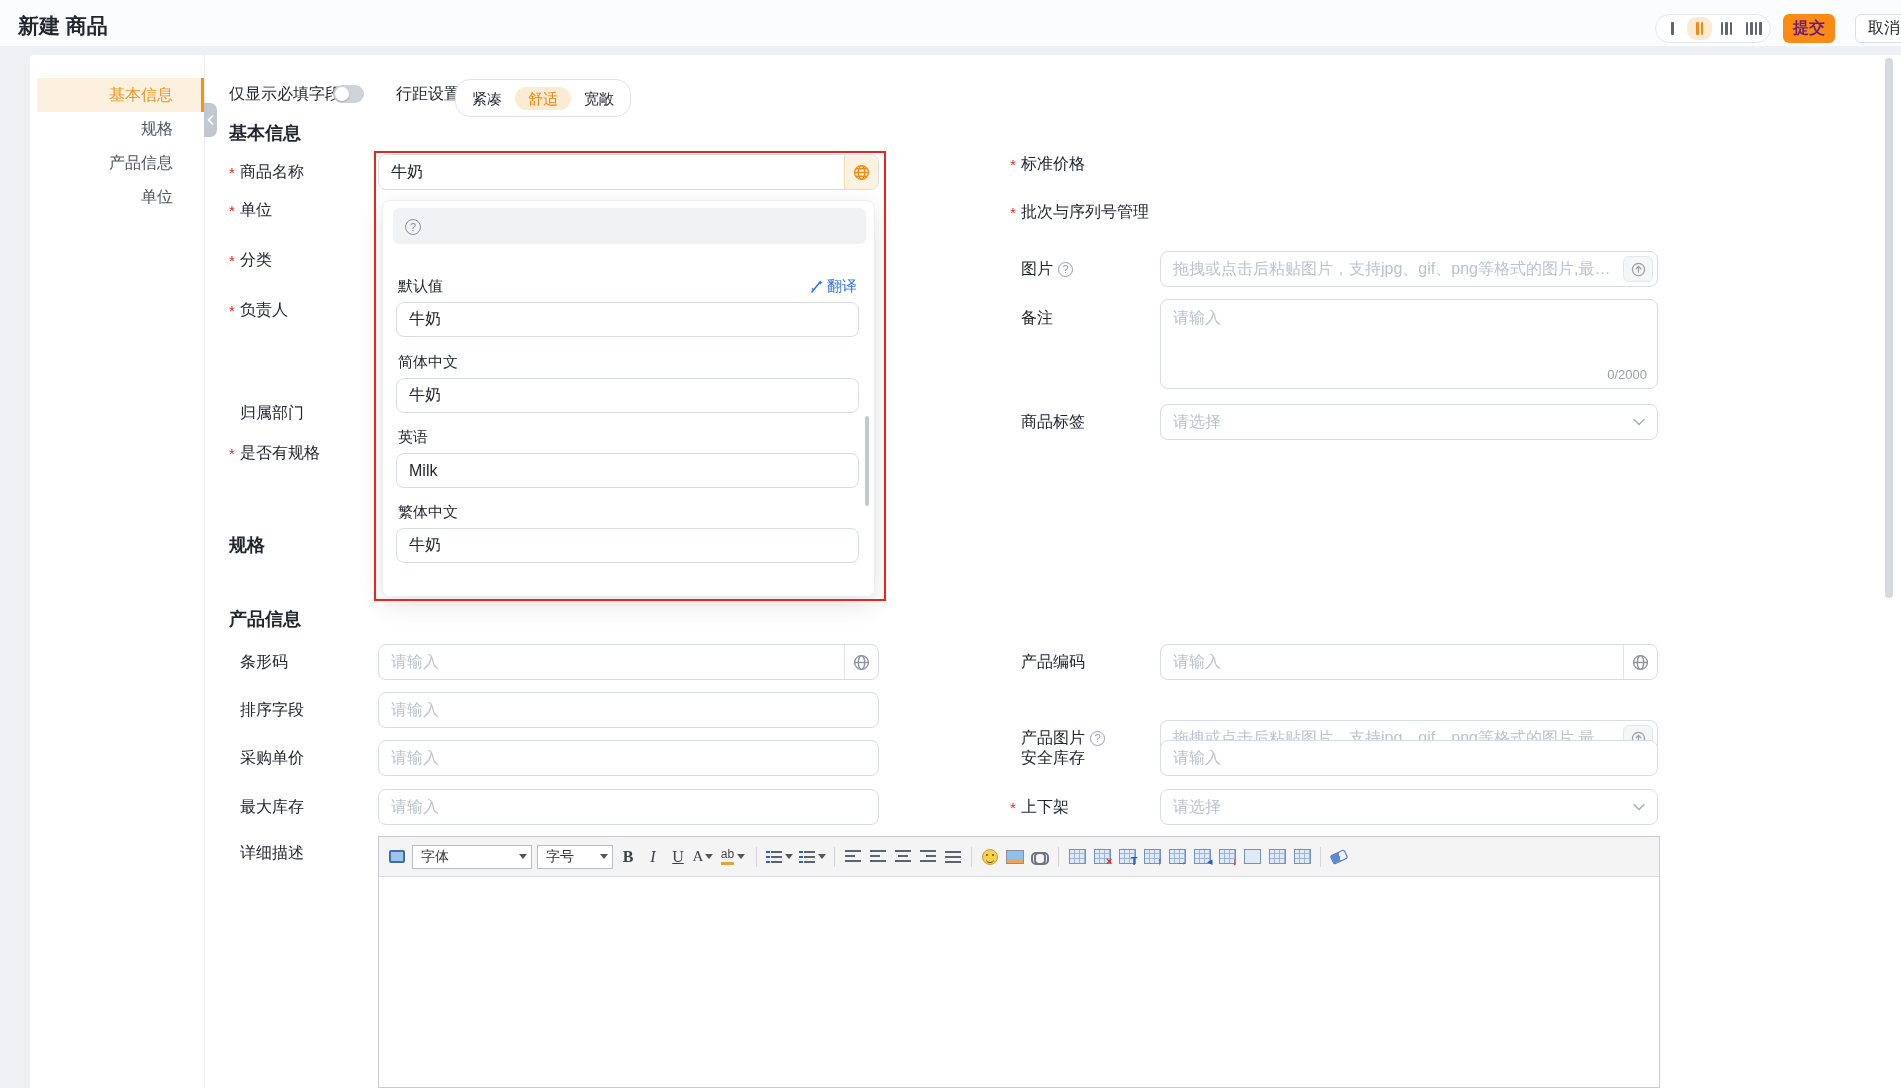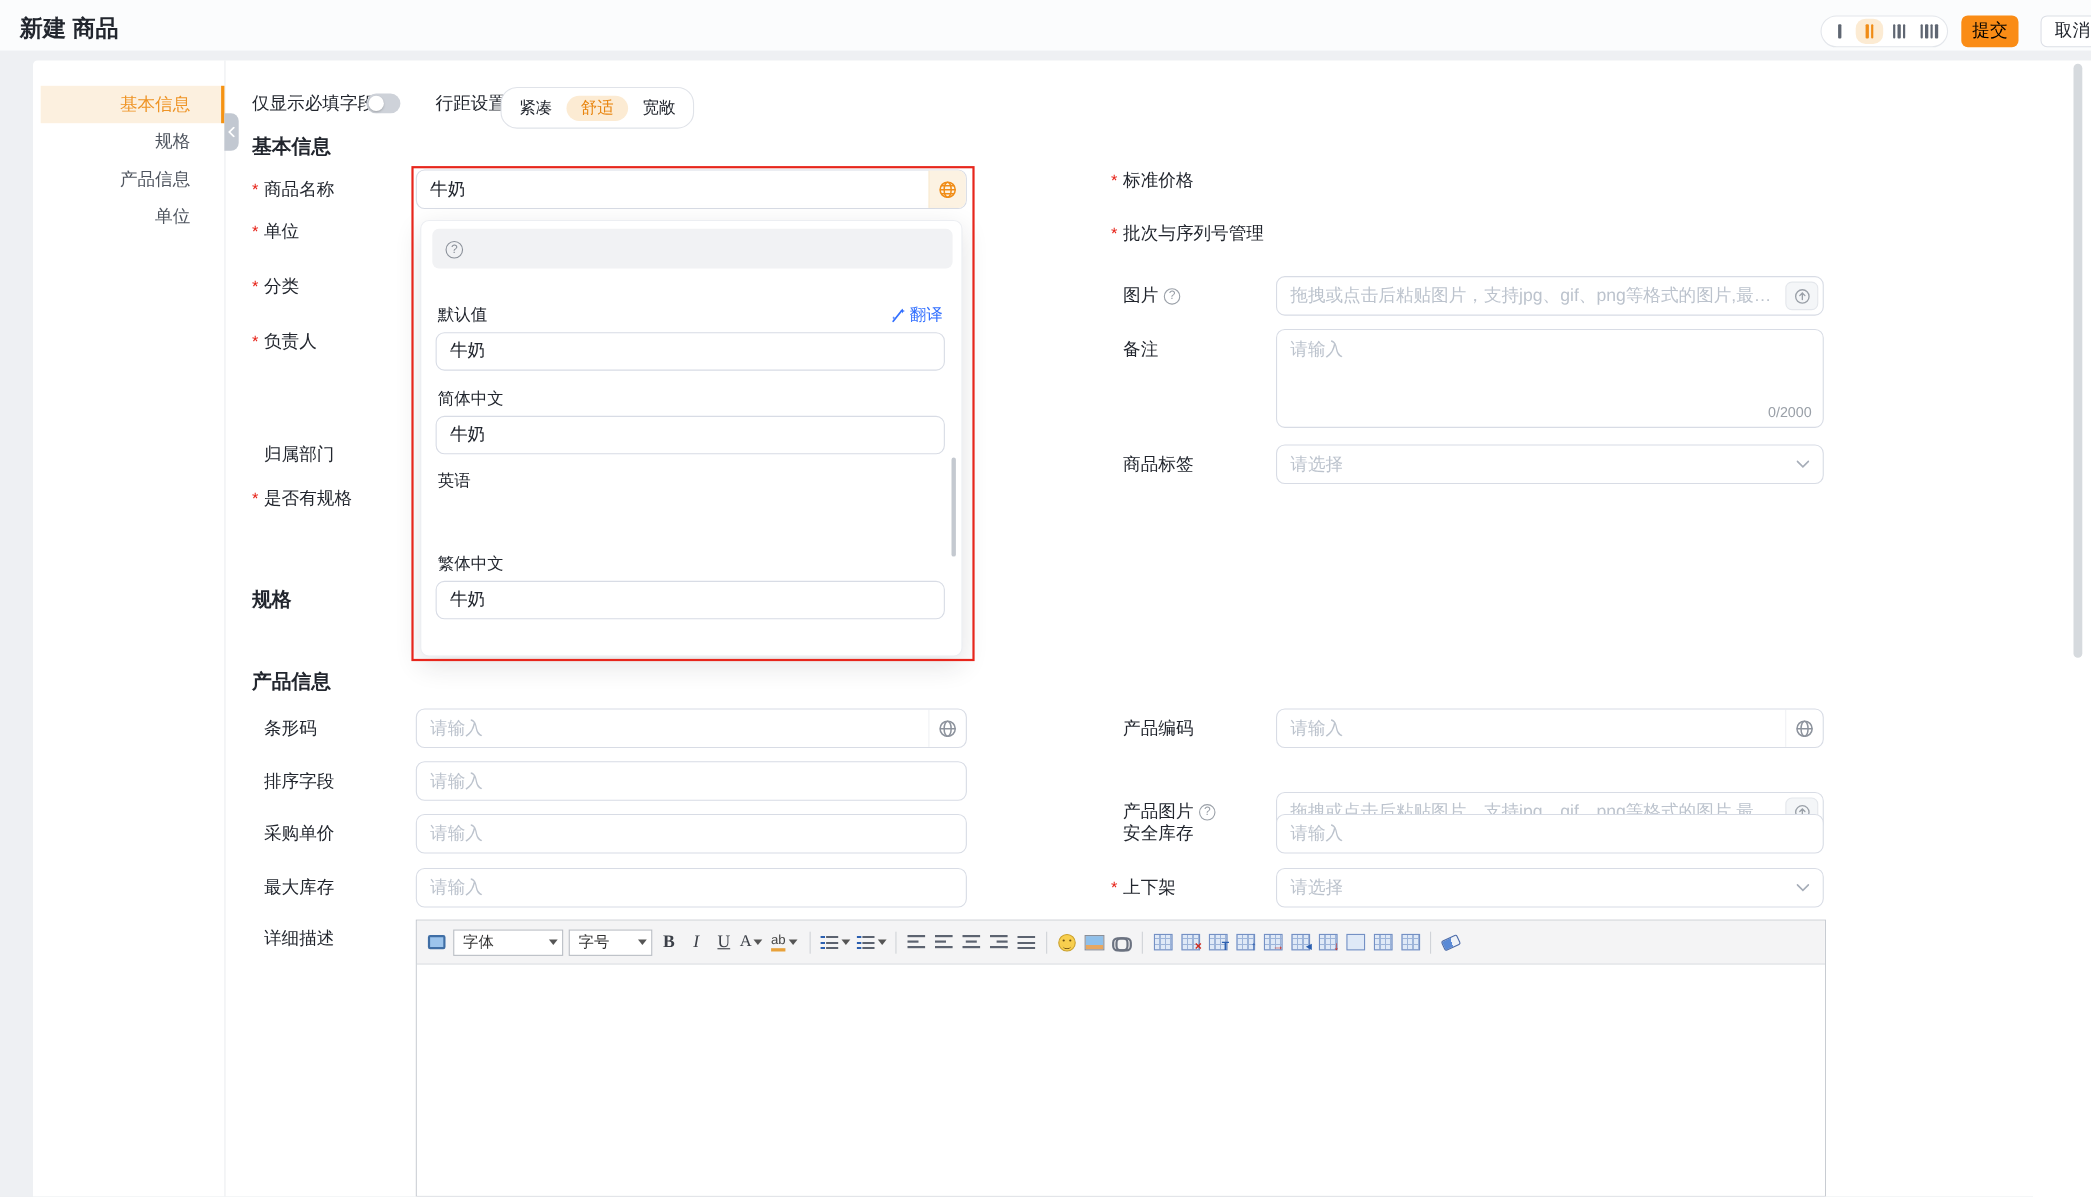--- a/index.html
+++ b/index.html
@@ -9,21 +9,21 @@
   
   .hdr{position:absolute;left:0;top:0;width:1901px;height:46px;background:#fbfcfd;}
   .hdr-title{position:absolute;left:18px;top:12px;font-size:21px;font-weight:bold;color:#22262e;}
   .seg-cols{position:absolute;left:1655px;top:14px;height:29px;display:flex;align-items:center;gap:2px;
             background:#fff;border:1px solid #e3e6eb;border-radius:15px;padding:0 4px;}
   .seg-col{width:25px;height:23px;border-radius:9px;display:flex;align-items:center;justify-content:center;gap:2px;cursor:pointer;}
   .seg-col .bar{width:2.5px;height:13px;border-radius:1px;background:#5f6672;}
   .seg-col.active{background:#fcebd3;}
   .seg-col.active .bar{background:#f08c16;}
   .btn{position:absolute;top:14px;height:29px;border-radius:6px;font-size:16px;display:flex;align-items:center;justify-content:center;cursor:pointer;}
-  .btn-submit{left:1783px;width:52px;background:#fa8c16;color:#000000;}
+  .btn-submit{left:1783px;width:52px;background:#fa8c16;color:#701a75;font-weight:bold;}
   .btn-cancel{left:1855px;width:58px;background:#fff;color:#22262e;border:1px solid #dcdfe6;}
 
   
   .card{position:absolute;left:30px;top:55px;width:1871px;height:1033px;background:#fff;border-radius:4px 0 0 0;}
   .vdivider{position:absolute;left:204px;top:55px;width:1px;height:1033px;background:#ebedf0;}
   .card-scroll{position:absolute;left:1885px;top:58px;width:8px;height:540px;background:#d6dade;border-radius:4px;}
 
   
   .side-item{position:absolute;left:37px;width:167px;height:34px;display:flex;align-items:center;justify-content:flex-end;
              padding-right:31px;font-size:16px;color:#4e545e;cursor:pointer;}
@@ -378,21 +378,21 @@
           <path d="M1 1.5 L6 6.5 L11 1.5" stroke="#a6adb8" stroke-width="1.5" fill="none" stroke-linecap="round"></path>
         </svg>
     </div>
   </div>
 
   <div class="editor">
     <div class="etb">
       <span class="eico">
           <span class="src-ico"></span>
         </span>
-      <div class="esel" style="width:100px">
+      <div class="esel" style="width:120px">
           <span>字体</span>
           <span class="tri"></span>
         </div>
       <div class="esel" style="width:76px">
           <span>字号</span>
           <span class="tri"></span>
         </div>
       <span class="eico etxt" style="font-weight:bold">B</span>
       <span class="eico etxt" style="font-style:italic">I</span>
       <span class="eico etxt" style="text-decoration:underline">U</span>
@@ -509,20 +509,23 @@
     <div class="p-inp" style="top:101px">
         <span>牛奶</span>
       </div>
 
     <div class="p-lab" style="top:152px">简体中文</div>
     <div class="p-inp" style="top:177px">
         <span>牛奶</span>
       </div>
 
     <div class="p-lab" style="top:227px">英语</div>
+    <div class="p-inp" style="top:252px">
+        <span>Milk</span>
+      </div>
 
     <div class="p-lab" style="top:302px">繁体中文</div>
     <div class="p-inp" style="top:327px">
         <span>牛奶</span>
       </div>
 
     <div class="panel-scroll"></div>
   </div>
   <div class="red-frame"></div>
 

